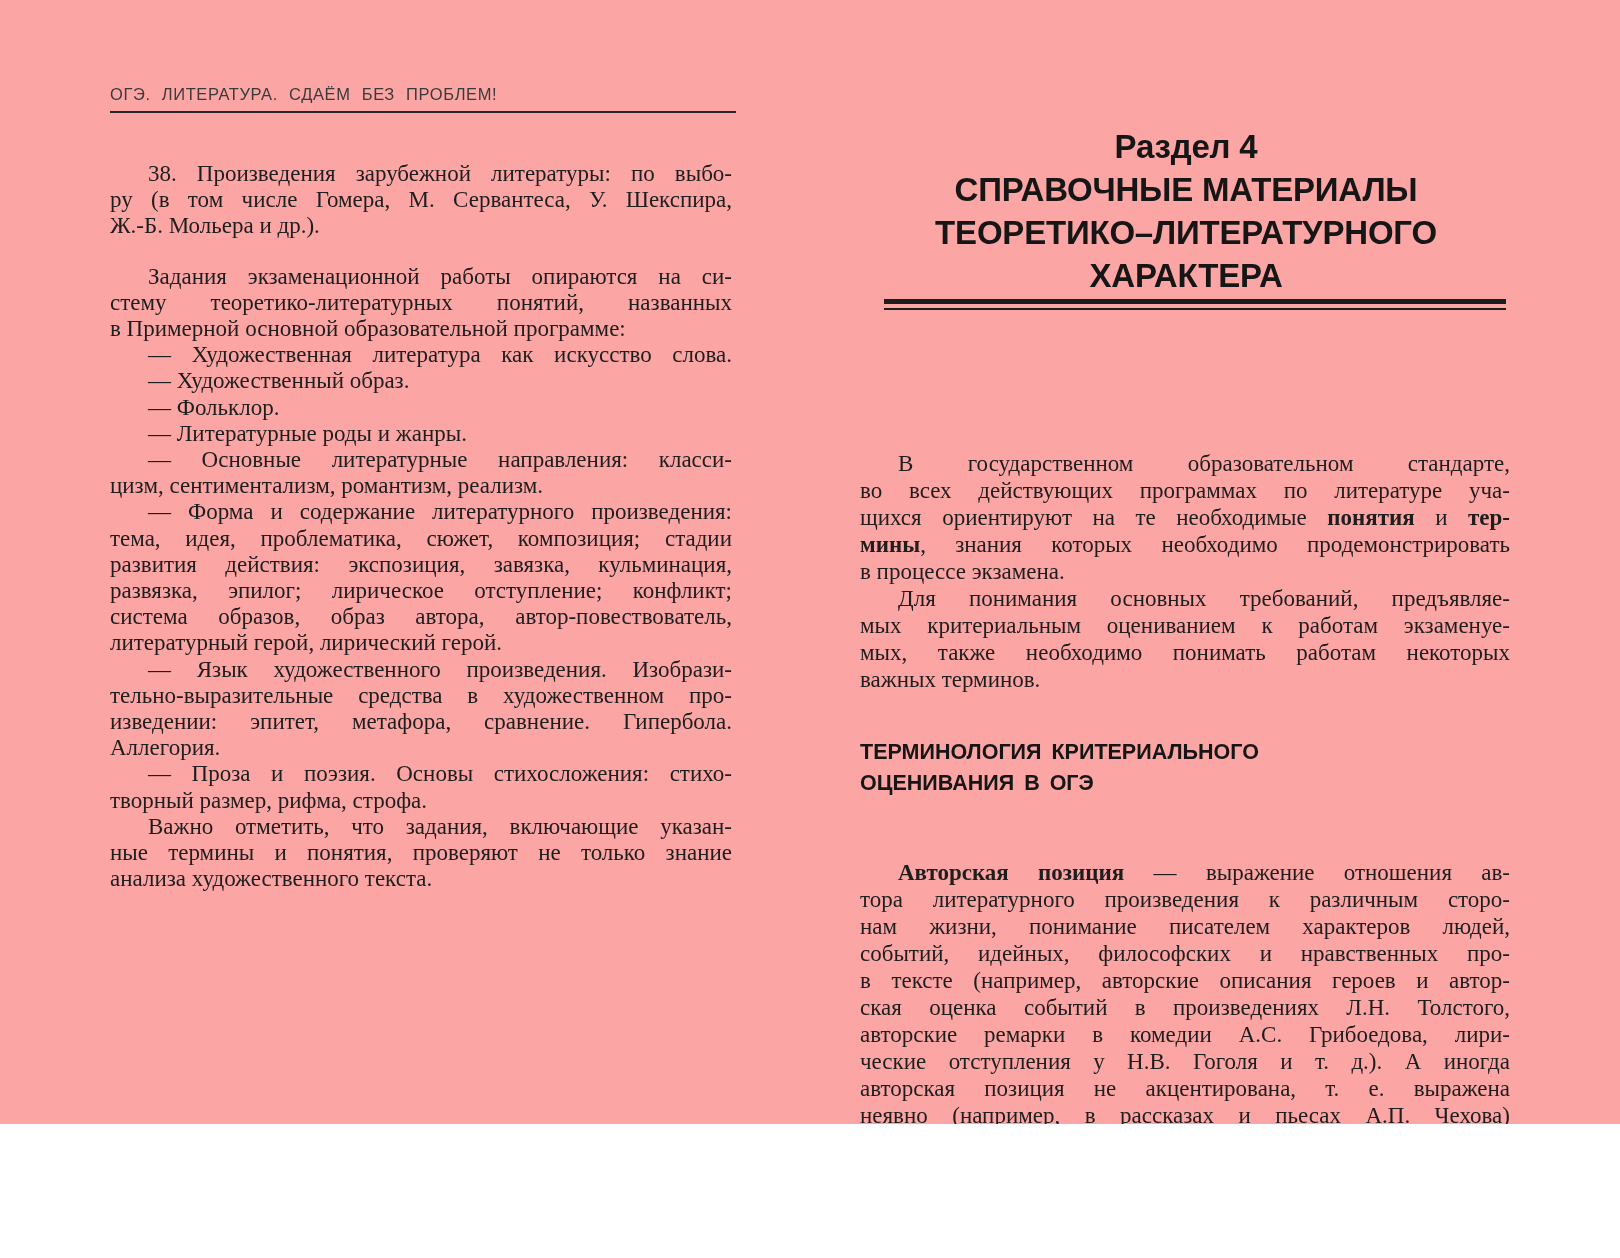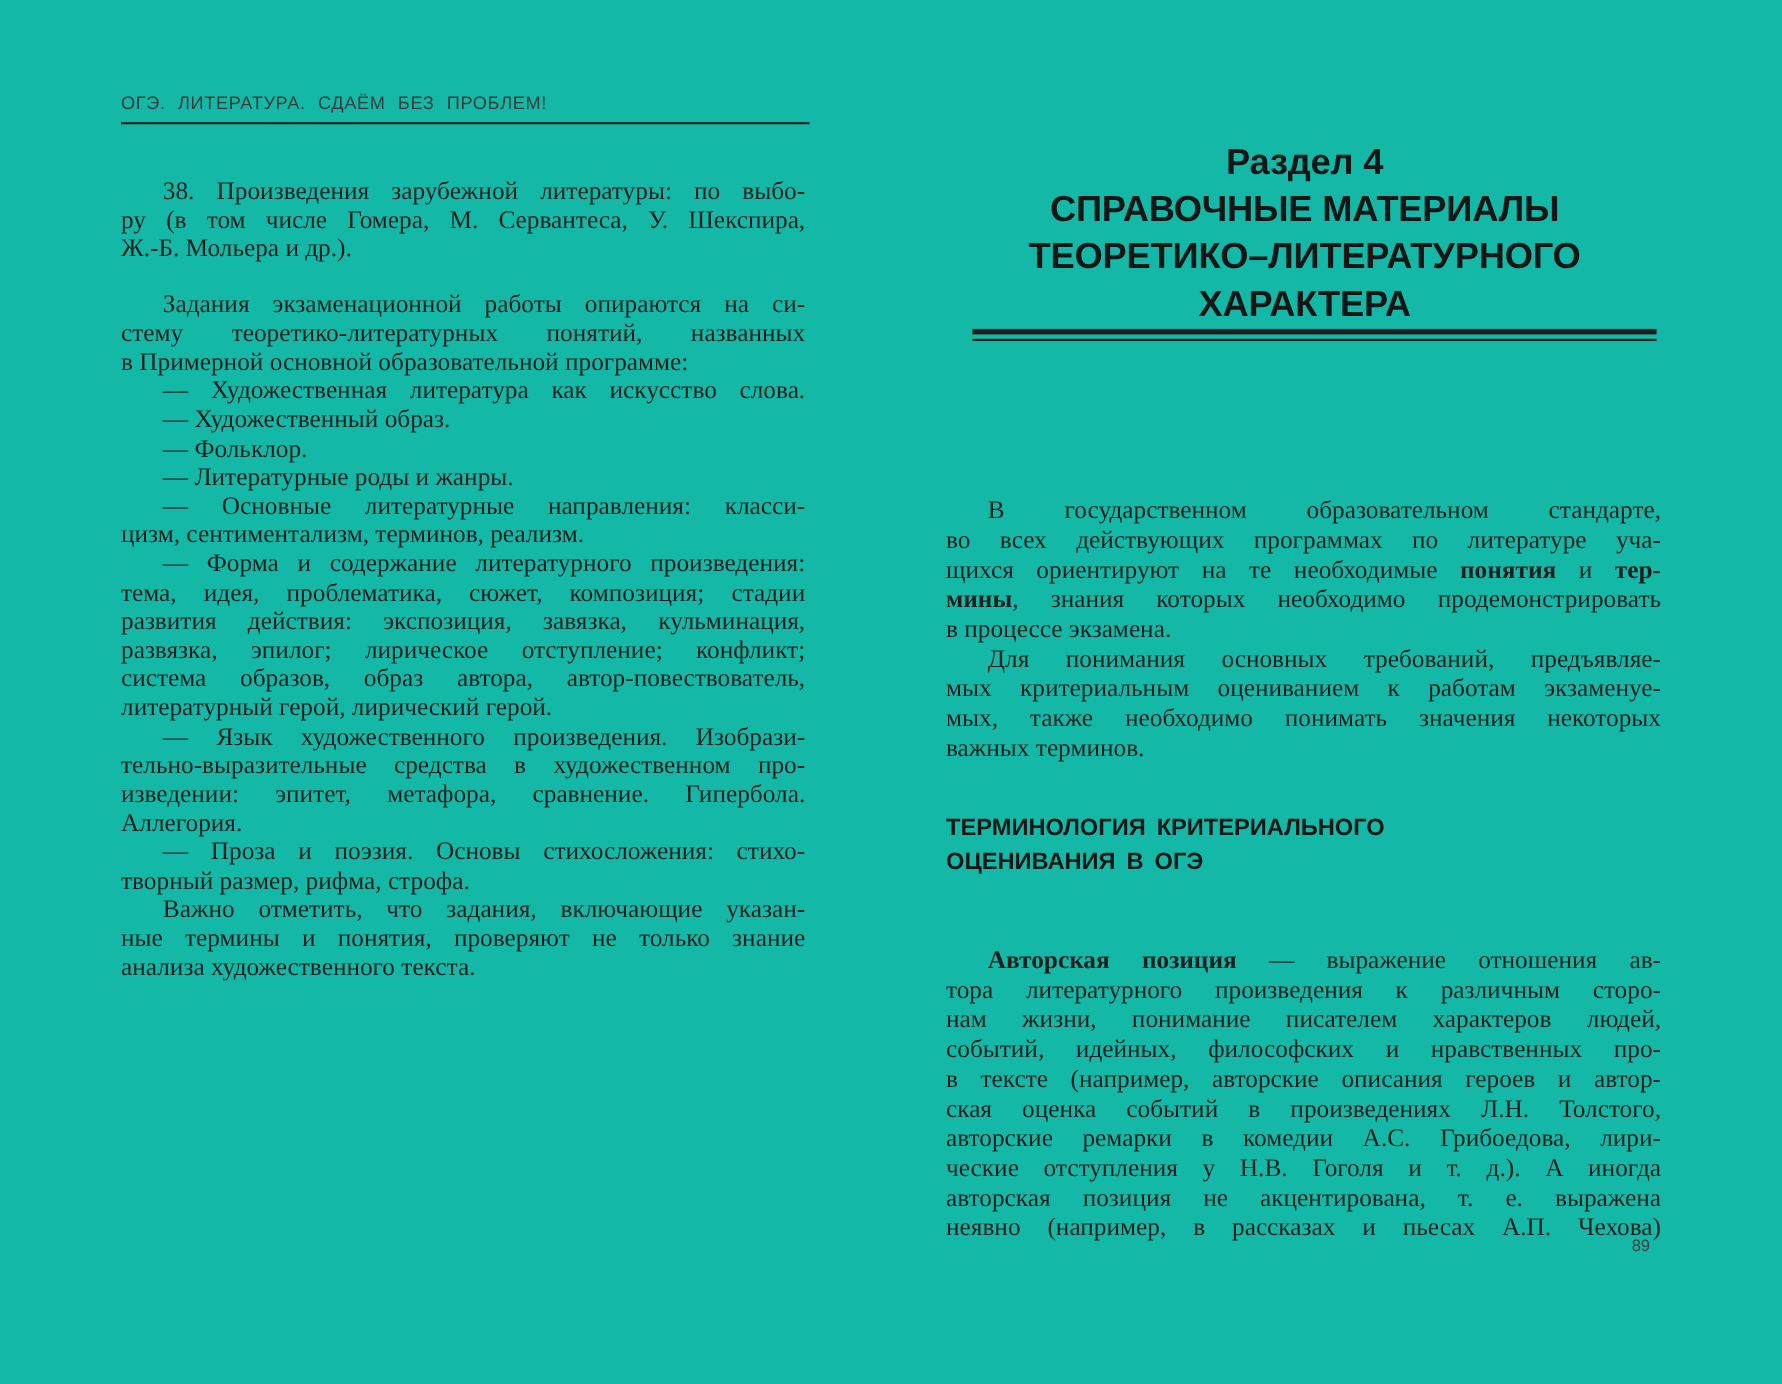--- a/index.html
+++ b/index.html
@@ -1,19 +1,19 @@
 <!DOCTYPE html>
 <html><head>
 <meta charset="utf-8">
 <style>
   html, body { margin: 0; padding: 0; background: #ffffff; }
   .page {
     position: relative;
-    width: 1620px; height: 1258px;
-    background: #14b8a6;
+    width: 1620px; height: 1124px;
+    background: #fca5a5;
     overflow: hidden;
     font-family: "Liberation Serif", serif;
     color: #1e1e1e;
   }
   
   .running-header {
     position: absolute; left: 110px; top: 84px; width: 624px;
     font-family: "Liberation Sans", sans-serif;
     font-size: 16.5px; line-height: 20px;
     letter-spacing: 0.6px; word-spacing: 6px;
@@ -101,21 +101,21 @@
         <div class="line first">— Художественный образ.</div>
       </div>
       <div class="para">
         <div class="line first">— Фольклор.</div>
       </div>
       <div class="para">
         <div class="line first">— Литературные роды и жанры.</div>
       </div>
       <div class="para">
         <div class="line j first">— Основные литературные направления: класси-</div>
-        <div class="line">цизм, сентиментализм, терминов, реализм.</div>
+        <div class="line">цизм, сентиментализм, романтизм, реализм.</div>
       </div>
       <div class="para">
         <div class="line j first">— Форма и содержание литературного произведения:</div>
         <div class="line j">тема, идея, проблематика, сюжет, композиция; стадии</div>
         <div class="line j">развития действия: экспозиция, завязка, кульминация,</div>
         <div class="line j">развязка, эпилог; лирическое отступление; конфликт;</div>
         <div class="line j">система образов, образ автора, автор-повествователь,</div>
         <div class="line">литературный герой, лирический герой.</div>
       </div>
       <div class="para">
@@ -150,21 +150,21 @@
       <div class="para">
         <div class="line j first">В государственном образовательном стандарте,</div>
         <div class="line j">во всех действующих программах по литературе уча-</div>
         <div class="line j">щихся ориентируют на те необходимые <b>понятия</b> и <b>тер-</b></div>
         <div class="line j"><b>мины</b>, знания которых необходимо продемонстрировать</div>
         <div class="line">в процессе экзамена.</div>
       </div>
       <div class="para">
         <div class="line j first">Для понимания основных требований, предъявляе-</div>
         <div class="line j">мых критериальным оцениванием к работам экзаменуе-</div>
-        <div class="line j">мых, также необходимо понимать значения некоторых</div>
+        <div class="line j">мых, также необходимо понимать работам некоторых</div>
         <div class="line">важных терминов.</div>
       </div>
     </div>
 
   <div class="sub-heading">
     <div>ТЕРМИНОЛОГИЯ КРИТЕРИАЛЬНОГО</div>
     <div>ОЦЕНИВАНИЯ В ОГЭ</div>
   </div>
 
   <div id="right-body-2" class="body-col">

